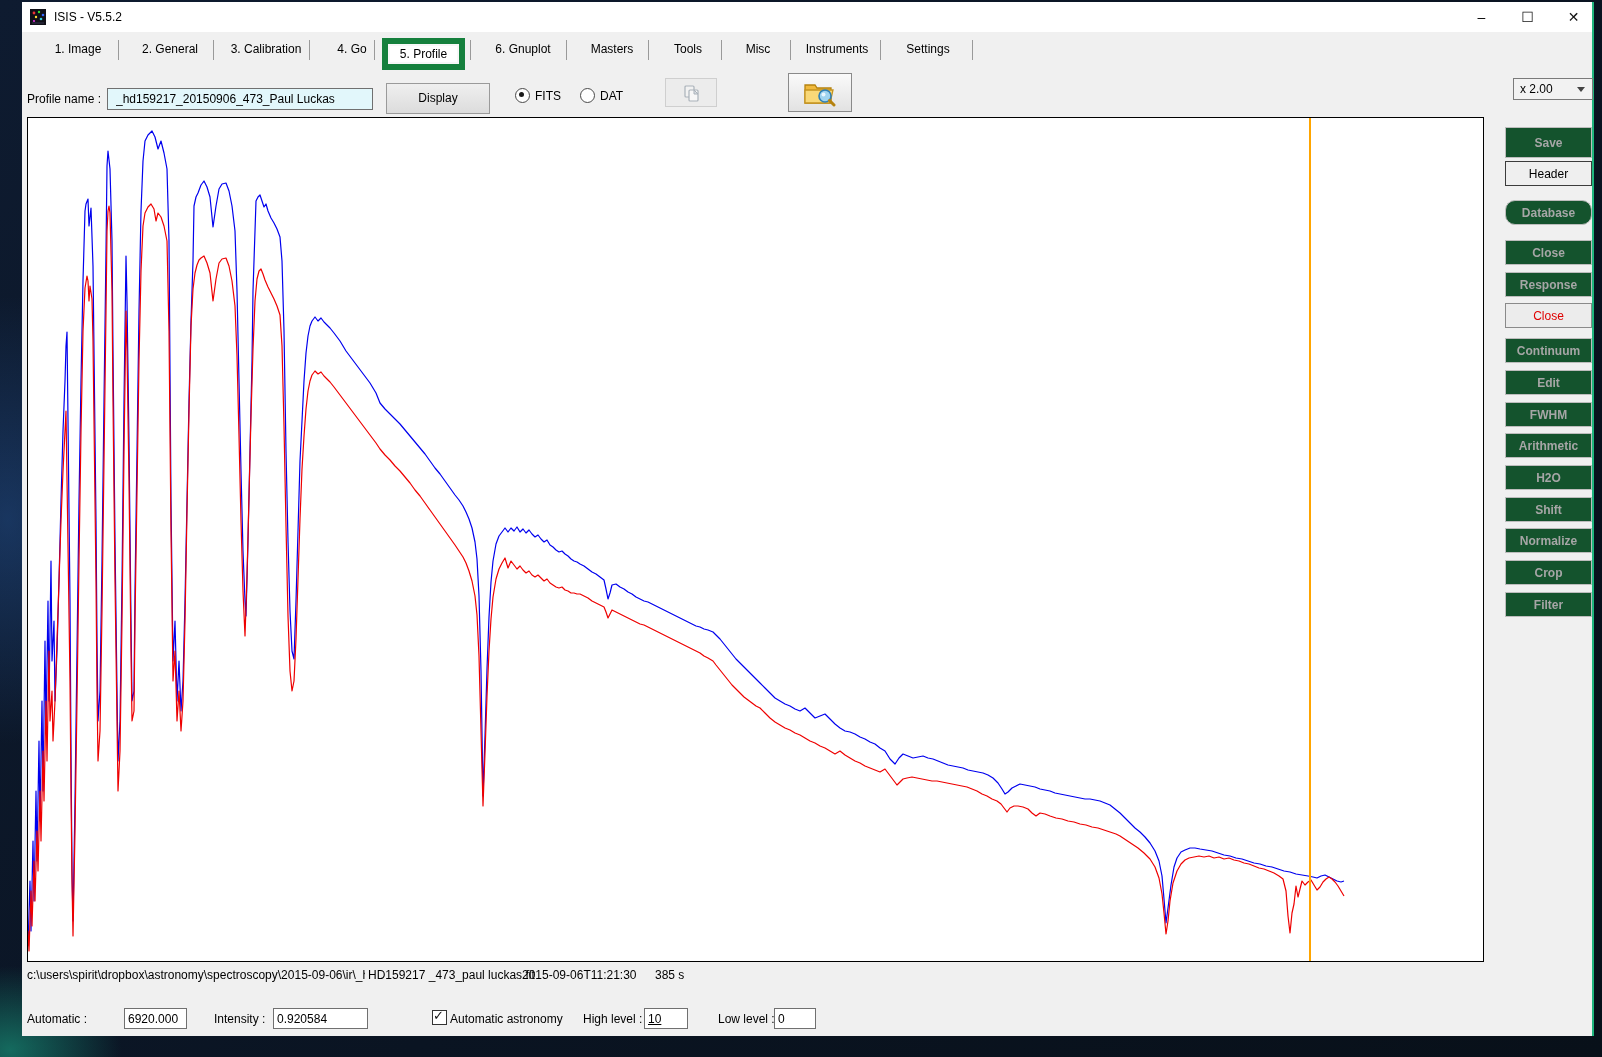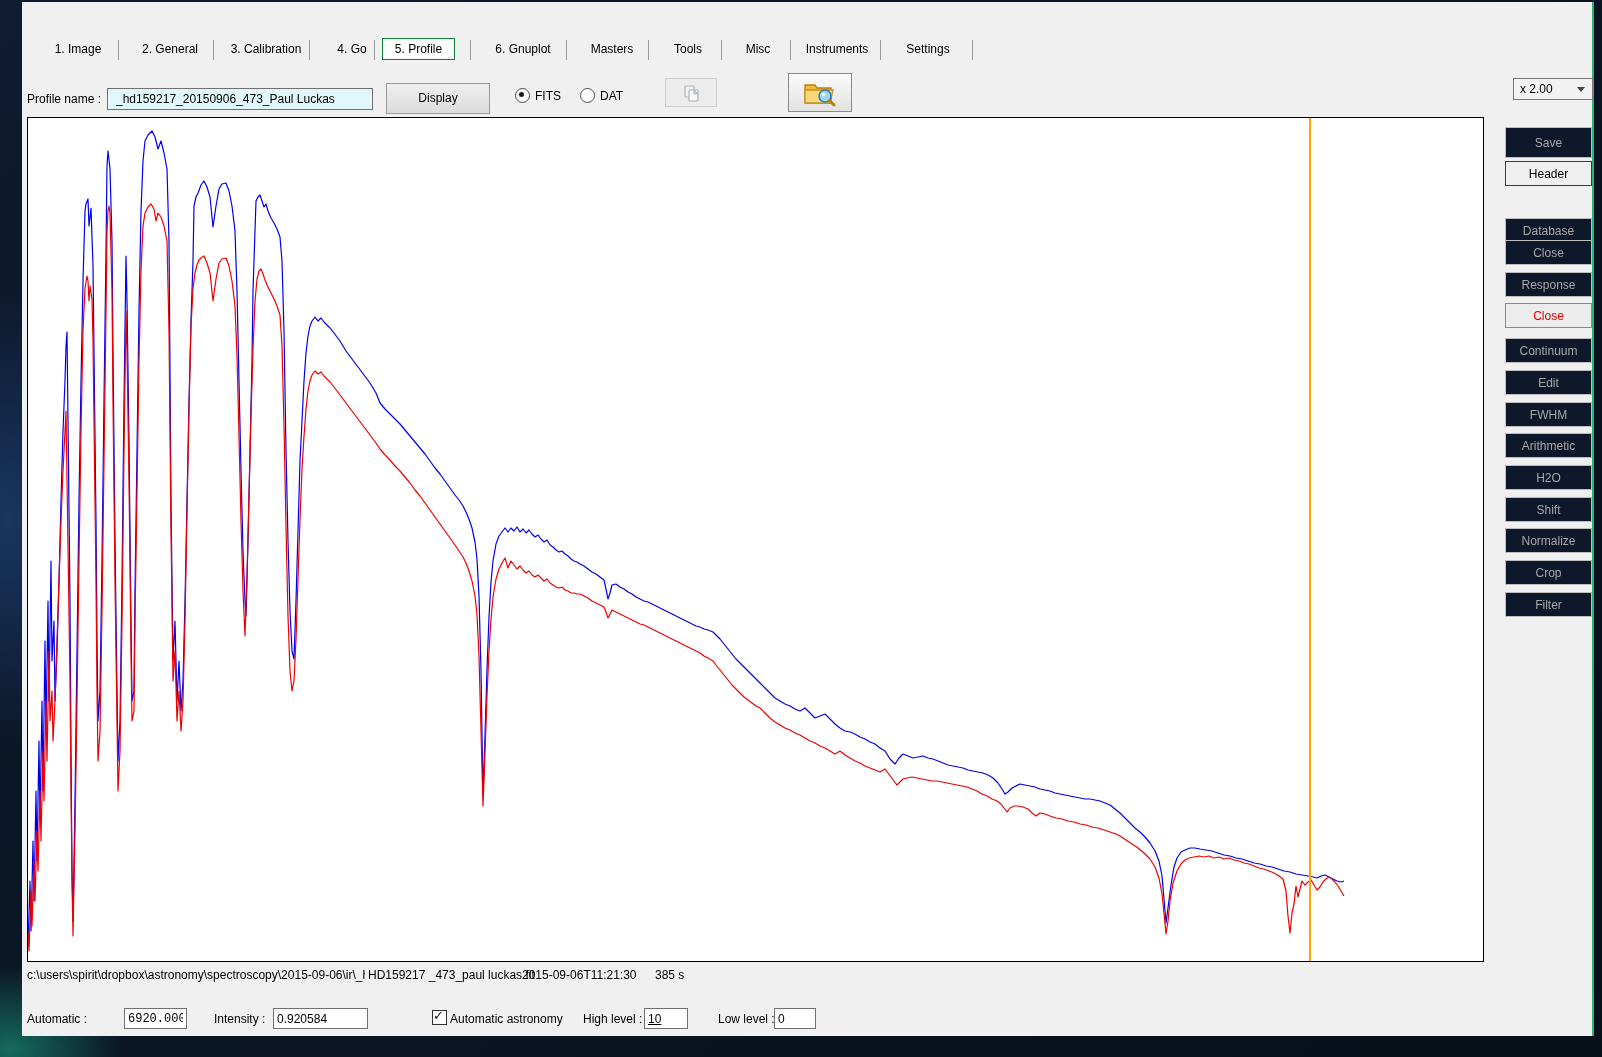--- a/index.html
+++ b/index.html
@@ -21,58 +21,74 @@
   }
   
   #titlebar{position:absolute;left:0;top:0;width:100%;height:30px;background:#ffffff;}
   #app-icon{position:absolute;left:8px;top:7px;width:16px;height:16px;}
   #window-title{position:absolute;left:32px;top:0;height:30px;line-height:30px;font-size:12px;color:#000;}
   .wbtn{position:absolute;top:0;width:45px;height:30px;text-align:center;line-height:30px;font-size:14px;color:#111;cursor:default;}
   #btn-min{left:1437px;} #btn-max{left:1483px;} #btn-close{left:1529px;}
   
   .tab{position:absolute;top:40px;font-size:12px;color:#000;text-align:center;cursor:default;}
   .tabsep{position:absolute;top:38px;width:1px;height:20px;background:#9a9a9a;}
-  .tab.selected{top:36px;height:20px;line-height:20px;background:#fff;border:1px solid #15803d;box-shadow:0 0 0 2px #f7f7f7 inset;}
+  .tab.selected{top:36px;height:20px;line-height:20px;background:#fff;border:6px solid #15803d;box-shadow:0 0 0 2px #f7f7f7 inset;}
   
   .lbl{position:absolute;font-size:12px;color:#000;white-space:nowrap;}
   input.box{position:absolute;font-family:"Liberation Sans",sans-serif;font-size:12px;border:1px solid #707070;padding:0 3px;margin:0;background:#fff;}
   #profile-input{left:85px;top:86px;width:253px;height:20px;background:#e2f7fb;padding-left:8px;}
   #display-btn{position:absolute;left:364px;top:81px;width:102px;height:29px;background:linear-gradient(#efefef,#dcdcdc);border:1px solid #9a9a9a;font-size:12px;text-align:center;line-height:29px;}
   .radio{position:absolute;width:13px;height:13px;border:1px solid #4a4a4a;border-radius:50%;background:#fff;}
   .radio.selected::after{content:"";position:absolute;left:3px;top:3px;width:5px;height:5px;border-radius:50%;background:#1a1a1a;}
   #fits-radio{left:493px;top:86px;} #dat-radio{left:558px;top:86px;}
   #copy-btn{position:absolute;left:643px;top:76px;width:50px;height:27px;background:#ececec;border:1px solid #cfcfcf;display:flex;align-items:center;justify-content:center;}
   #browse-btn{position:absolute;left:766px;top:71px;width:62px;height:37px;background:linear-gradient(#fafafa,#e2e2e2);border:1px solid #8a8a8a;display:flex;align-items:center;justify-content:center;}
   #zoom-select{position:absolute;left:1491px;top:76px;width:72px;height:20px;background:#f2f2f2;border:1px solid #7a7a7a;font-size:12px;line-height:20px;padding-left:6px;}
   #zoom-chevron{position:absolute;right:7px;top:8px;width:0;height:0;border-left:4px solid transparent;border-right:4px solid transparent;border-top:5px solid #444;}
   
   #plot{position:absolute;left:5px;top:115px;width:1455px;height:843px;background:#fff;border:1px solid #000;}
   #spectrum-svg{width:100%;height:100%;display:block;}
   
   .rbtn{position:absolute;left:1483px;width:85px;height:23px;background:#e7e7e7;border:1px solid #b5b5b5;font-size:12px;display:flex;align-items:center;justify-content:center;color:#000;}
-  .rbtn.disabled{color:#a6a6a6;background:#0f172a;border-color:#bdbdbd;}
+  .rbtn.disabled{color:#a6a6a6;background:#14532d;border-color:#bdbdbd;font-weight:bold;}
   .rbtn.enabled{border-color:#3c3c3c;background:#efefef;}
   .rbtn.red{color:#e00000;background:#ececec;border-color:#8a8a8a;}
   
   .status{position:absolute;top:966px;font-size:12px;color:#000;white-space:nowrap;}
   #file-path{left:5px;width:338px;overflow:hidden;}
   #file-name{left:346px;} #file-timestamp{left:500px;} #exposure-time{left:633px;}
   .ctl-lbl{position:absolute;top:1010px;font-size:12px;color:#000;white-space:nowrap;}
   .ctl-input{top:1006px;height:19px;}
   #checkbox{position:absolute;left:410px;top:1008px;width:13px;height:13px;background:#fff;border:1px solid #333;}
   #checkbox .check{position:absolute;left:0px;top:-3px;font-size:13px;color:#111;display:none;}
   #checkbox.checked .check{display:block;}
 </style>
 </head>
 <body>
 
 <div id="desktop"></div>
 
 <div id="window">
 
+  <div id="titlebar">
+    <svg id="app-icon" viewBox="0 0 16 16">
+      <rect width="16" height="16" fill="#101018"></rect>
+      <circle cx="4" cy="4" r="1.4" fill="#e33"></circle>
+        <circle cx="9" cy="3" r="1.2" fill="#3d3"></circle>
+      <circle cx="13" cy="6" r="1.3" fill="#36f"></circle>
+        <circle cx="6" cy="8" r="1.2" fill="#fd3"></circle>
+      <circle cx="11" cy="10" r="1.3" fill="#3cd"></circle>
+        <circle cx="4" cy="12" r="1.1" fill="#d3d"></circle>
+      <rect x="2" y="13" width="12" height="2" fill="#223"></rect>
+    </svg>
+    <span id="window-title">ISIS - V5.5.2</span>
+    <span id="btn-min" class="wbtn">–</span>
+    <span id="btn-max" class="wbtn">☐</span>
+    <span id="btn-close" class="wbtn">✕</span>
+  </div>
 
   <span class="tab" style="left:16px;width:80px;">1. Image</span>
   <span class="tab" style="left:103px;width:90px;">2. General</span>
   <span class="tab" style="left:196px;width:96px;">3. Calibration</span>
   <span class="tab" style="left:290px;width:80px;">4. Go</span>
   <span class="tab selected" style="left:360px;width:71px;">5. Profile</span>
   <span class="tab" style="left:458px;width:86px;">6. Gnuplot</span>
   <span class="tab" style="left:552px;width:76px;">Masters</span>
   <span class="tab" style="left:634px;width:64px;">Tools</span>
   <span class="tab" style="left:706px;width:60px;">Misc</span>
@@ -124,41 +140,41 @@
   <div id="plot">
     <svg id="spectrum-svg" viewBox="28 117 1455 843" preserveAspectRatio="none">
         <polyline points="28,945 30,880 31,930 33,840 34,900 36,790 37,860 39,740 40,820 42,700 43,790 45,640 46,730 48,600 49,700 51,560 52,660 54,620 55,700 57,650 59,580 61,500 63,430 65,380 66,345 67,331 68,420 70,600 71,750 72,870 73,920 75,800 77,650 79,500 81,380 83,280 85,210 86,203 88,198 89,225 91,207 93,265 94,350 96,520 97,640 98,720 100,690 102,560 104,400 106,250 107,165 108,150 110,168 112,240 113,350 115,540 117,690 118,760 120,720 122,580 124,400 126,255 127,300 129,440 131,620 132,700 134,690 135,590 137,450 139,310 141,210 143,160 145,140 148,134 152,130 155,136 158,148 161,140 164,152 167,168 169,240 171,500 173,660 175,620 177,700 179,660 181,710 183,680 185,600 187,500 189,400 191,320 193,260 194,205 196,196 198,192 201,184 204,180 207,186 210,196 213,226 216,205 219,188 222,183 226,182 229,190 232,205 235,230 237,290 239,380 241,470 243,550 245,600 246,615 248,540 250,450 252,360 253,290 255,230 256,200 258,196 260,194 262,200 264,206 266,203 268,210 271,217 274,222 277,228 280,236 282,260 284,330 286,450 288,540 290,610 292,650 294,658 296,600 298,530 300,460 302,420 304,380 306,352 308,335 310,325 312,320 315,316 318,320 321,317 324,321 327,324 330,327 334,332 340,340 346,350 352,358 358,366 364,374 370,382 376,392 380,402 385,408 390,413 395,418 400,423 405,429 410,435 415,441 420,447 425,453 430,460 435,467 440,473 445,480 450,487 455,494 459,499 463,505 466,511 469,518 472,527 475,541 477,558 479,595 481,670 483,795 485,735 487,668 489,616 491,581 493,560 496,543 499,535 502,531 505,527 508,531 511,527 514,530 517,526 520,531 523,528 526,532 529,529 532,533 535,536 538,534 541,538 544,541 547,539 550,544 553,546 556,549 559,551 562,550 565,553 568,555 571,558 574,560 577,561 580,563 584,565 588,568 592,571 596,573 600,576 604,579 606,588 608,598 610,592 612,584 616,583 620,586 624,588 628,591 632,593 636,596 640,598 644,600 648,601 652,603 656,605 660,607 664,609 668,611 672,613 676,615 680,617 684,619 688,621 692,623 696,625 700,626 704,628 708,629 713,631 716,634 720,638 724,643 728,648 732,653 736,658 740,662 744,666 748,670 752,674 756,678 760,682 765,687 770,692 775,697 780,700 785,703 790,705 795,708 800,710 805,707 810,712 815,717 820,715 825,713 830,718 835,723 840,727 845,730 850,731 855,733 860,736 865,738 870,741 875,743 880,747 885,750 890,758 895,763 899,757 903,753 908,755 913,757 918,756 923,755 928,757 933,758 938,760 943,762 948,764 953,765 958,766 963,767 968,769 973,770 978,771 983,772 988,774 993,777 998,782 1002,788 1005,793 1008,791 1012,787 1016,785 1020,783 1025,784 1030,785 1035,786 1040,788 1045,789 1050,790 1055,792 1060,793 1065,794 1070,795 1075,796 1080,797 1085,798 1090,798 1095,799 1100,800 1105,802 1110,804 1115,808 1120,812 1125,817 1130,822 1135,827 1140,831 1145,836 1150,842 1155,850 1159,860 1162,875 1164,898 1166,922 1168,907 1171,884 1174,866 1177,857 1181,851 1185,849 1190,847 1195,847 1200,848 1206,849 1212,850 1218,852 1224,854 1230,855 1236,857 1242,858 1248,860 1254,862 1260,863 1266,865 1272,866 1278,868 1284,870 1290,871 1296,873 1302,874 1308,875 1313,876 1317,877 1321,875 1325,874 1329,876 1333,878 1337,880 1341,881 1344,880" fill="none" stroke="#0000ee" stroke-width="1.2" stroke-linejoin="round"></polyline>
         <polyline points="27,958 28,930 29,950 31,890 32,925 34,860 35,900 37,830 38,870 40,790 41,840 43,750 44,800 46,700 47,760 49,650 50,720 52,690 53,740 55,700 57,640 59,580 61,520 63,470 65,430 66,410 67,478 68,545 70,680 71,790 72,880 73,935 75,830 77,700 79,560 81,430 83,330 85,287 87,275 88,280 89,300 90,285 92,298 93,340 94,420 96,580 97,690 98,760 100,730 102,610 104,460 106,310 107,230 108,210 109,205 110,212 112,290 113,400 115,580 117,720 118,790 120,750 122,620 124,450 126,310 127,350 129,480 131,650 132,720 134,710 135,620 137,490 139,360 141,270 143,225 145,212 148,206 151,203 154,208 156,220 158,212 161,216 164,225 167,240 169,330 171,530 173,680 175,650 177,720 179,690 181,730 183,700 185,620 187,510 189,410 191,325 193,288 195,272 197,264 199,259 201,257 204,255 207,262 210,272 213,300 216,278 219,262 222,258 226,257 229,265 232,280 235,305 237,355 239,435 241,520 243,590 245,635 247,575 249,495 251,415 253,348 255,300 257,278 259,270 261,268 263,273 265,279 268,286 271,292 274,298 277,305 280,314 282,345 284,425 286,525 288,615 290,670 292,690 294,680 296,638 298,578 300,518 302,468 304,435 306,408 308,390 310,380 312,374 315,370 318,373 321,371 324,375 327,378 330,381 334,386 340,394 346,402 352,410 358,418 364,426 370,434 376,442 380,448 385,454 390,459 395,465 400,470 405,476 410,482 415,489 420,495 425,502 430,509 435,516 440,523 445,530 450,537 455,544 459,550 463,556 466,562 469,570 472,580 475,595 477,614 479,655 481,730 483,805 485,752 487,695 489,650 491,618 493,596 496,578 499,568 502,562 505,557 508,567 511,560 514,564 517,568 520,565 523,569 526,572 529,570 532,574 535,576 538,574 541,577 544,580 547,578 550,582 553,584 556,586 559,587 562,586 565,589 568,590 571,592 574,592 577,593 580,593 584,595 588,597 592,600 596,602 600,604 604,606 606,611 608,617 610,613 612,609 616,611 620,613 624,615 628,617 632,619 636,621 640,623 644,624 648,626 652,628 656,630 660,632 664,634 668,636 672,638 676,640 680,642 684,644 688,646 692,648 696,650 700,652 704,655 708,657 713,660 716,664 720,669 724,674 728,679 732,684 736,688 740,692 744,696 748,699 752,702 756,705 760,707 765,712 770,717 775,721 780,724 785,727 790,729 795,732 800,734 805,737 810,740 815,742 820,745 825,747 830,750 835,753 840,750 845,754 850,757 855,760 860,762 865,765 870,767 875,769 880,771 885,768 888,772 891,776 894,780 897,784 900,781 903,778 907,777 912,776 917,777 922,778 927,779 932,780 937,780 942,781 947,782 952,783 957,784 962,785 967,786 972,788 977,790 982,793 987,795 992,798 997,800 1001,803 1004,807 1007,811 1010,807 1014,805 1018,805 1023,806 1028,808 1032,812 1036,815 1040,812 1045,813 1050,815 1056,817 1062,818 1068,820 1074,821 1080,823 1086,824 1092,826 1098,827 1104,829 1110,831 1116,833 1120,835 1126,839 1132,843 1138,847 1144,852 1150,858 1155,866 1159,877 1162,893 1164,912 1166,933 1168,920 1170,900 1173,882 1177,870 1181,863 1185,859 1189,857 1194,856 1199,855 1204,856 1209,855 1214,857 1219,856 1224,858 1229,857 1234,859 1239,860 1244,862 1249,863 1254,865 1259,867 1264,868 1269,870 1274,872 1279,875 1283,878 1286,890 1288,915 1290,932 1292,912 1294,903 1296,885 1298,896 1300,888 1302,880 1305,884 1308,881 1311,879 1314,884 1317,889 1320,886 1323,881 1326,878 1329,876 1332,878 1335,881 1338,885 1341,890 1344,895" fill="none" stroke="#ee0000" stroke-width="1.2" stroke-linejoin="round"></polyline>
         <line x1="1310" x2="1310" y1="117" y2="960" stroke="#ffa500" stroke-width="2"></line>
       </svg>
   </div>
 
   <div class="rbtn disabled" style="top:125px;height:29px;">Save</div>
   <div class="rbtn enabled" style="top:159px;">Header</div>
-  <div class="rbtn disabled" style="top:216px;">Database</div>
+  <div class="rbtn disabled" style="top:198px;border-radius:10px;">Database</div>
   <div class="rbtn disabled" style="top:238px;">Close</div>
   <div class="rbtn disabled" style="top:270px;">Response</div>
   <div class="rbtn red" style="top:301px;">Close</div>
   <div class="rbtn disabled" style="top:336px;">Continuum</div>
   <div class="rbtn disabled" style="top:368px;">Edit</div>
   <div class="rbtn disabled" style="top:400px;">FWHM</div>
   <div class="rbtn disabled" style="top:431px;">Arithmetic</div>
   <div class="rbtn disabled" style="top:463px;">H2O</div>
   <div class="rbtn disabled" style="top:495px;">Shift</div>
   <div class="rbtn disabled" style="top:526px;">Normalize</div>
   <div class="rbtn disabled" style="top:558px;">Crop</div>
   <div class="rbtn disabled" style="top:590px;">Filter</div>
 
   <span id="file-path" class="status">c:\users\spirit\dropbox\astronomy\spectroscopy\2015-09-06\ir\_hd159217</span>
   <span id="file-name" class="status">HD159217 _473_paul luckas.fit</span>
   <span id="file-timestamp" class="status">2015-09-06T11:21:30</span>
   <span id="exposure-time" class="status">385 s</span>
 
   <span class="ctl-lbl" style="left:5px;">Automatic :</span>
-  <input class="box ctl-input" style="left: 102px; width: 55px; font-family: Liberation Mono, monospace;" value="6920.000">
+  <input class="box ctl-input" style="left: 102px; width: 55px;" value="6920.000">
   <span class="ctl-lbl" style="left:192px;">Intensity :</span>
   <input class="box ctl-input" style="left: 251px; width: 87px;" value="0.920584">
   <div id="checkbox" class="checked">
       <span class="check">✓</span>
     </div>
   <span class="ctl-lbl" style="left:428px;">Automatic astronomy</span>
   <span class="ctl-lbl" style="left:561px;">High level :</span>
   <input class="box ctl-input" style="left: 622px; width: 36px; text-decoration: underline;" value="10">
   <span class="ctl-lbl" style="left:696px;">Low level :</span>
   <input class="box ctl-input" style="left: 752px; width: 34px;" value="0">

